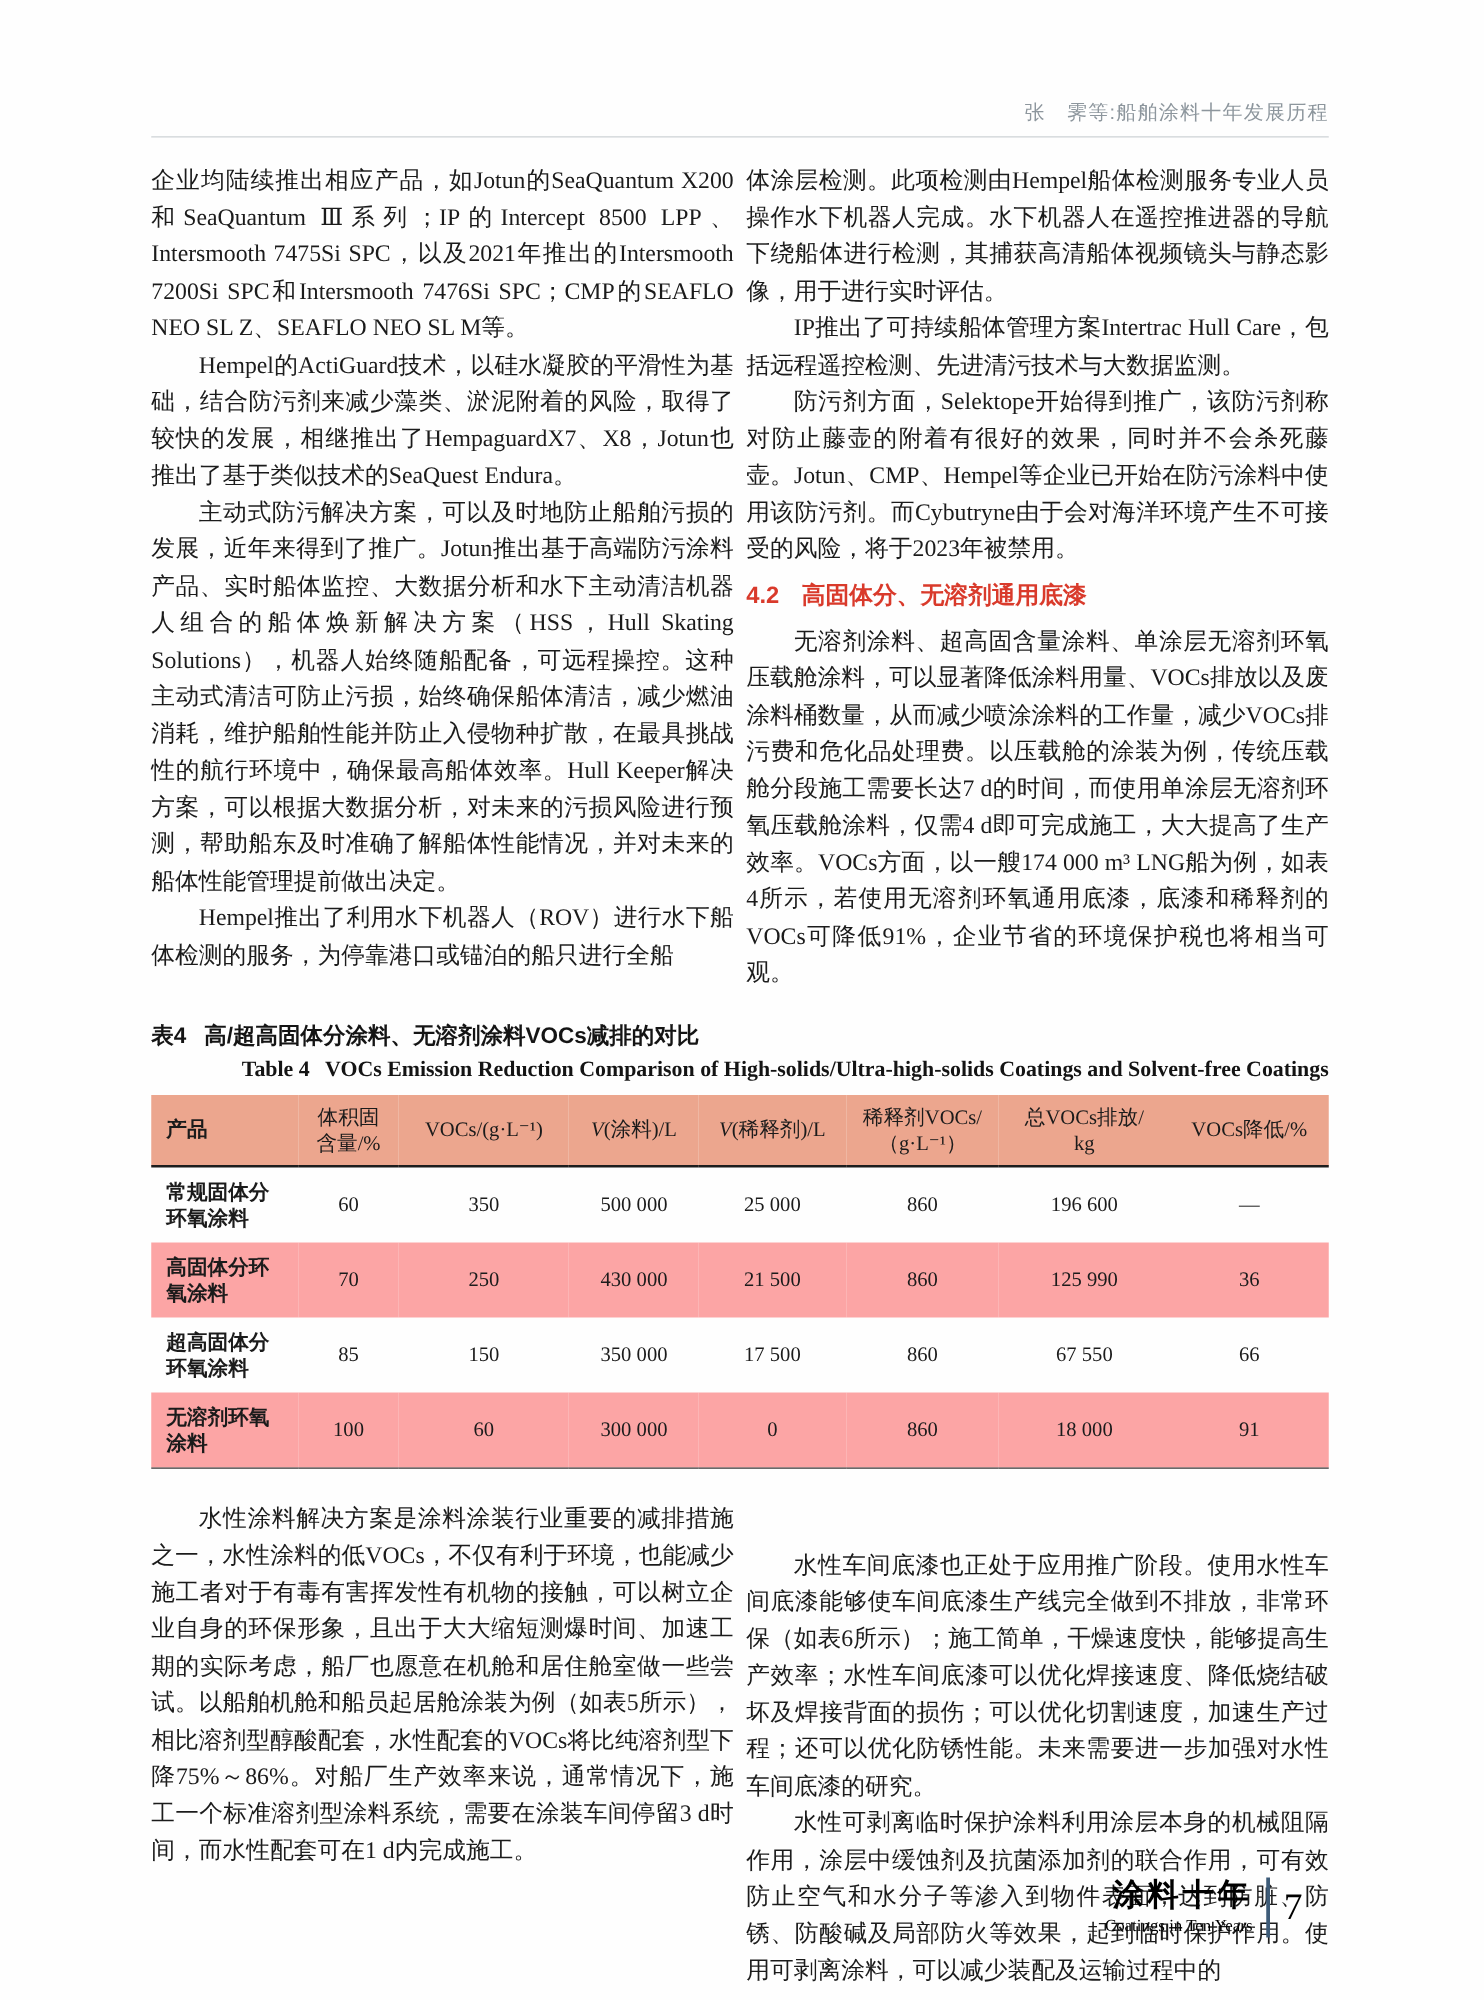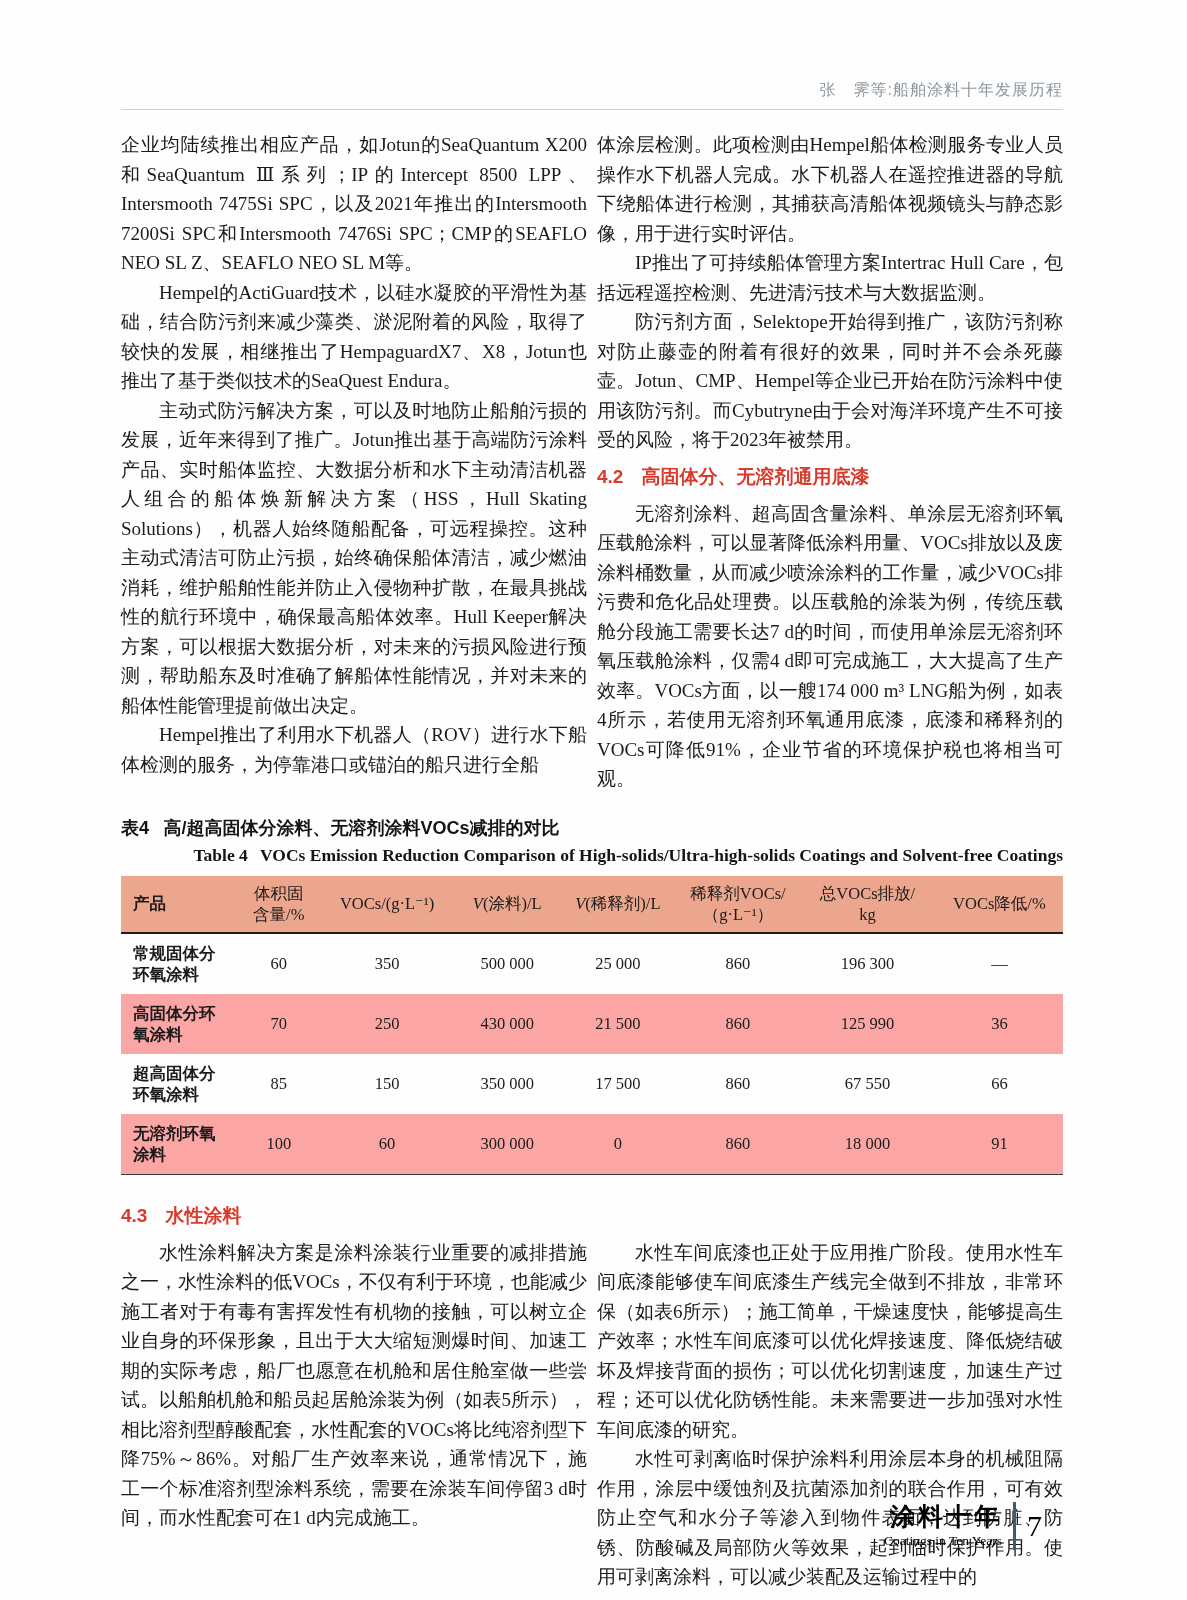--- a/index.html
+++ b/index.html
@@ -200,21 +200,21 @@
         </thead>
         <tbody>
           <tr>
             <td class="product" style="white-space:pre-line">常规固体分
 环氧涂料</td>
             <td>60</td>
             <td>350</td>
             <td>500 000</td>
             <td>25 000</td>
             <td>860</td>
-            <td>196 300</td>
+            <td>196 600</td>
             <td>—</td>
           </tr>
           <tr class="stripe">
             <td class="product" style="white-space:pre-line">高固体分环
 氧涂料</td>
             <td>70</td>
             <td>250</td>
             <td>430 000</td>
             <td>21 500</td>
             <td>860</td>
@@ -242,23 +242,20 @@
             <td>860</td>
             <td>18 000</td>
             <td>91</td>
           </tr>
         </tbody>
       </table>
     </div>
 
     <div class="cols" style="margin-top:26px">
       <div class="col">
-        <div class="sec-heading" style="margin-top:0">
-          <span class="num">4.3</span><span>水性涂料</span>
-        </div>
         <p class="indent">水性涂料解决方案是涂料涂装行业重要的减排措施之一，水性涂料的低VOCs，不仅有利于环境，也能减少施工者对于有毒有害挥发性有机物的接触，可以树立企业自身的环保形象，且出于大大缩短测爆时间、加速工期的实际考虑，船厂也愿意在机舱和居住舱室做一些尝试。以船舶机舱和船员起居舱涂装为例（如表5所示），相比溶剂型醇酸配套，水性配套的VOCs将比纯溶剂型下降75%～86%。对船厂生产效率来说，通常情况下，施工一个标准溶剂型涂料系统，需要在涂装车间停留3 d时间，而水性配套可在1 d内完成施工。</p>
       </div>
       <div class="col">
         <p class="indent" style="margin-top:37px">水性车间底漆也正处于应用推广阶段。使用水性车间底漆能够使车间底漆生产线完全做到不排放，非常环保（如表6所示）；施工简单，干燥速度快，能够提高生产效率；水性车间底漆可以优化焊接速度、降低烧结破坏及焊接背面的损伤；可以优化切割速度，加速生产过程；还可以优化防锈性能。未来需要进一步加强对水性车间底漆的研究。</p>
         <p class="indent">水性可剥离临时保护涂料利用涂层本身的机械阻隔作用，涂层中缓蚀剂及抗菌添加剂的联合作用，可有效防止空气和水分子等渗入到物件表面，达到防脏、防锈、防酸碱及局部防火等效果，起到临时保护作用。使用可剥离涂料，可以减少装配及运输过程中的</p>
       </div>
     </div>
 
   </div>
 

